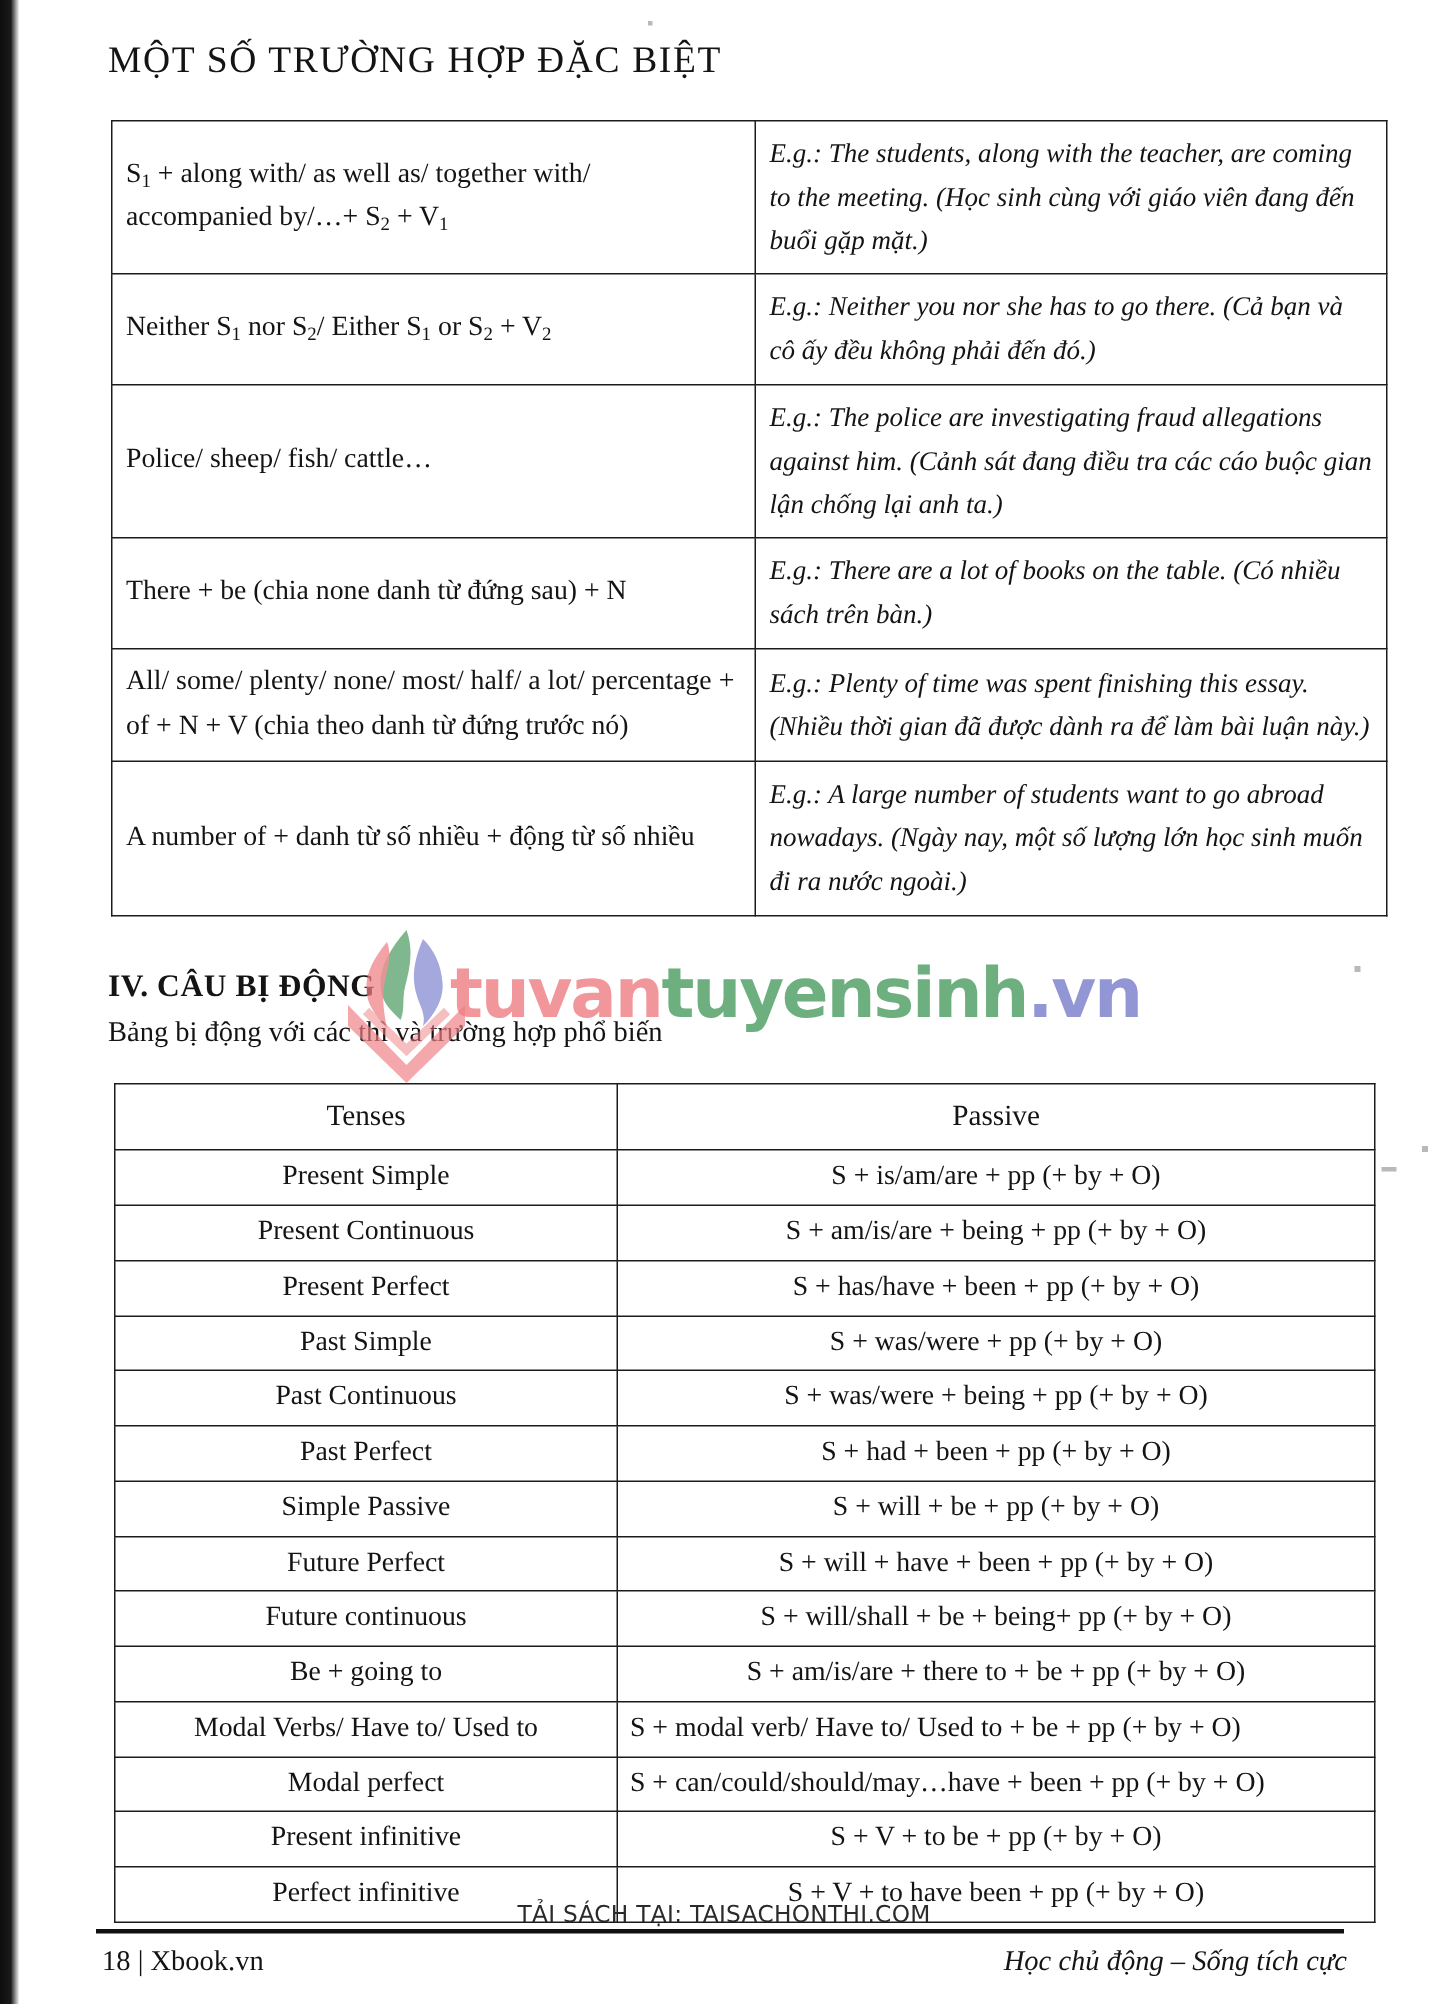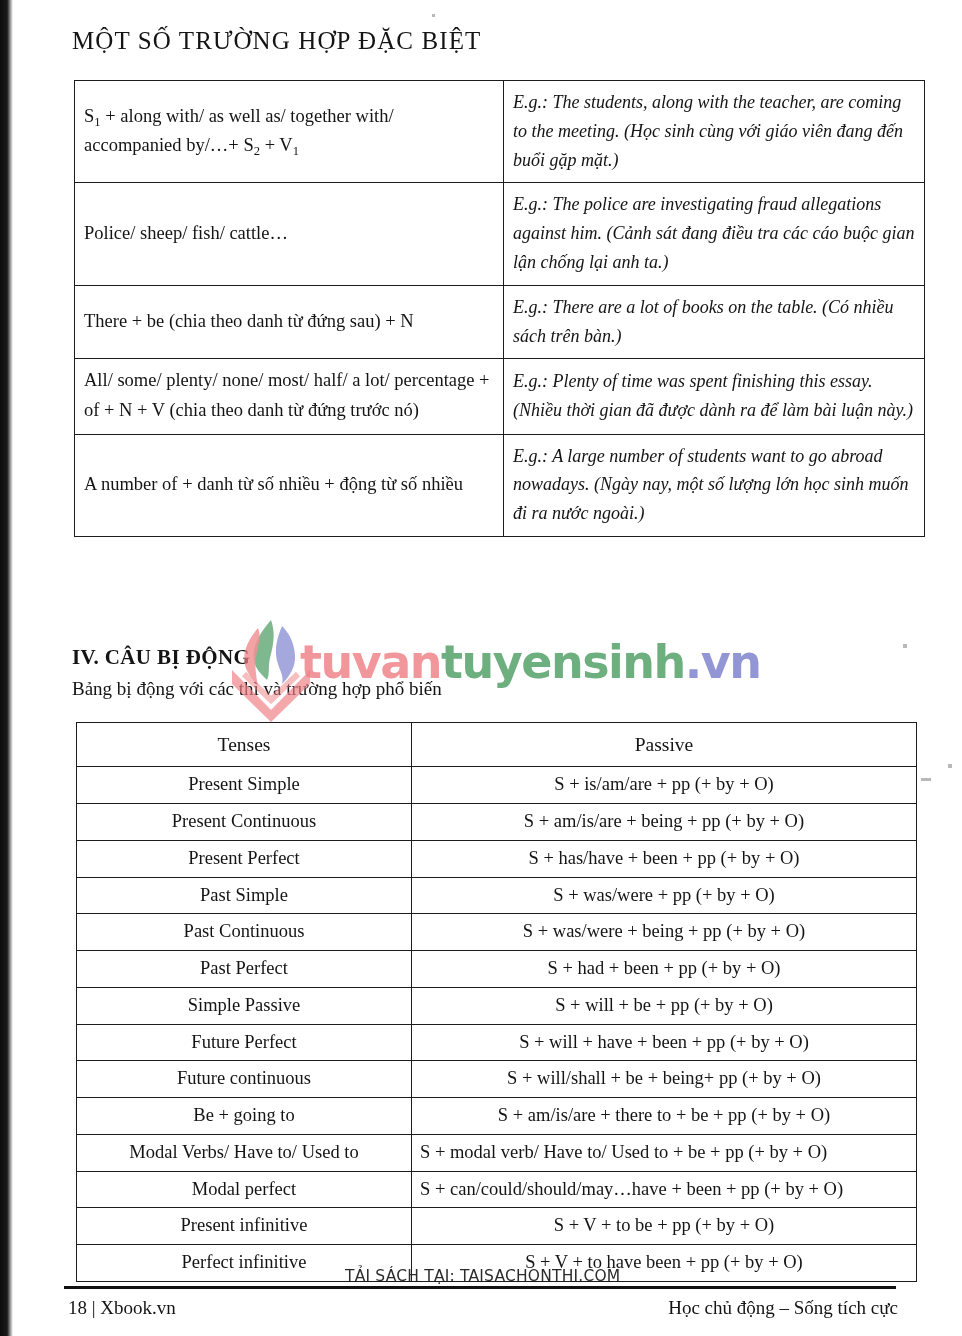--- a/index.html
+++ b/index.html
@@ -169,20 +169,21 @@
     top: 1297px;
     font-size: 19px;
     white-space: nowrap;
   }
   .footer-right {
     position: absolute;
     right: 64px;
     top: 1297px;
     font-size: 19px;
     white-space: nowrap;
+    font-style: italic;
   }
 </style>
 </head>
 <body>
 
 <div id="page">
 
   <div class="scan-edge-left"></div>
   <div class="scan-speck" style="left:432px;top:14px;width:3px;height:3px;"></div>
   <div class="scan-speck" style="left:903px;top:644px;width:4px;height:4px;"></div>
@@ -191,25 +192,29 @@
 
   <div class="h-main">MỘT SỐ TRƯỜNG HỢP ĐẶC BIỆT</div>
 
   <table class="tbl" id="table-special">
     <tbody>
         <tr>
           <td class="col-rule">S<sub>1</sub> + along with/ as well as/ together with/ accompanied by/<span class="dots">…</span>+ S<sub>2</sub> + V<sub>1</sub></td>
           <td class="col-ex">E.g.: The students, along with the teacher, are coming to the meeting. (Học sinh cùng với giáo viên đang đến buổi gặp mặt.)</td>
         </tr>
         <tr>
+          <td class="col-rule">Neither S<sub>1</sub> nor S<sub>2</sub>/ Either S<sub>1</sub> or S<sub>2</sub> + V<sub>2</sub></td>
+          <td class="col-ex">E.g.: Neither you nor she has to go there. (Cả bạn và cô ấy đều không phải đến đó.)</td>
+        </tr>
+        <tr>
           <td class="col-rule">Police/ sheep/ fish/ cattle…</td>
           <td class="col-ex">E.g.: The police are investigating fraud allegations against him. (Cảnh sát đang điều tra các cáo buộc gian lận chống lại anh ta.)</td>
         </tr>
         <tr>
-          <td class="col-rule">There + be (chia theo danh từ đứng sau) + N</td>
+          <td class="col-rule">There + be (chia none danh từ đứng sau) + N</td>
           <td class="col-ex">E.g.: There are a lot of books on the table. (Có nhiều sách trên bàn.)</td>
         </tr>
         <tr>
           <td class="col-rule">All/ some/ plenty/ none/ most/ half/ a lot/ percentage + of + N + V (chia theo danh từ đứng trước nó)</td>
           <td class="col-ex">E.g.: Plenty of time was spent finishing this essay. (Nhiều thời gian đã được dành ra để làm bài luận này.)</td>
         </tr>
         <tr>
           <td class="col-rule">A number of + danh từ số nhiều + động từ số nhiều</td>
           <td class="col-ex">E.g.: A large number of students want to go abroad nowadays. (Ngày nay, một số lượng lớn học sinh muốn đi ra nước ngoài.)</td>
         </tr>

